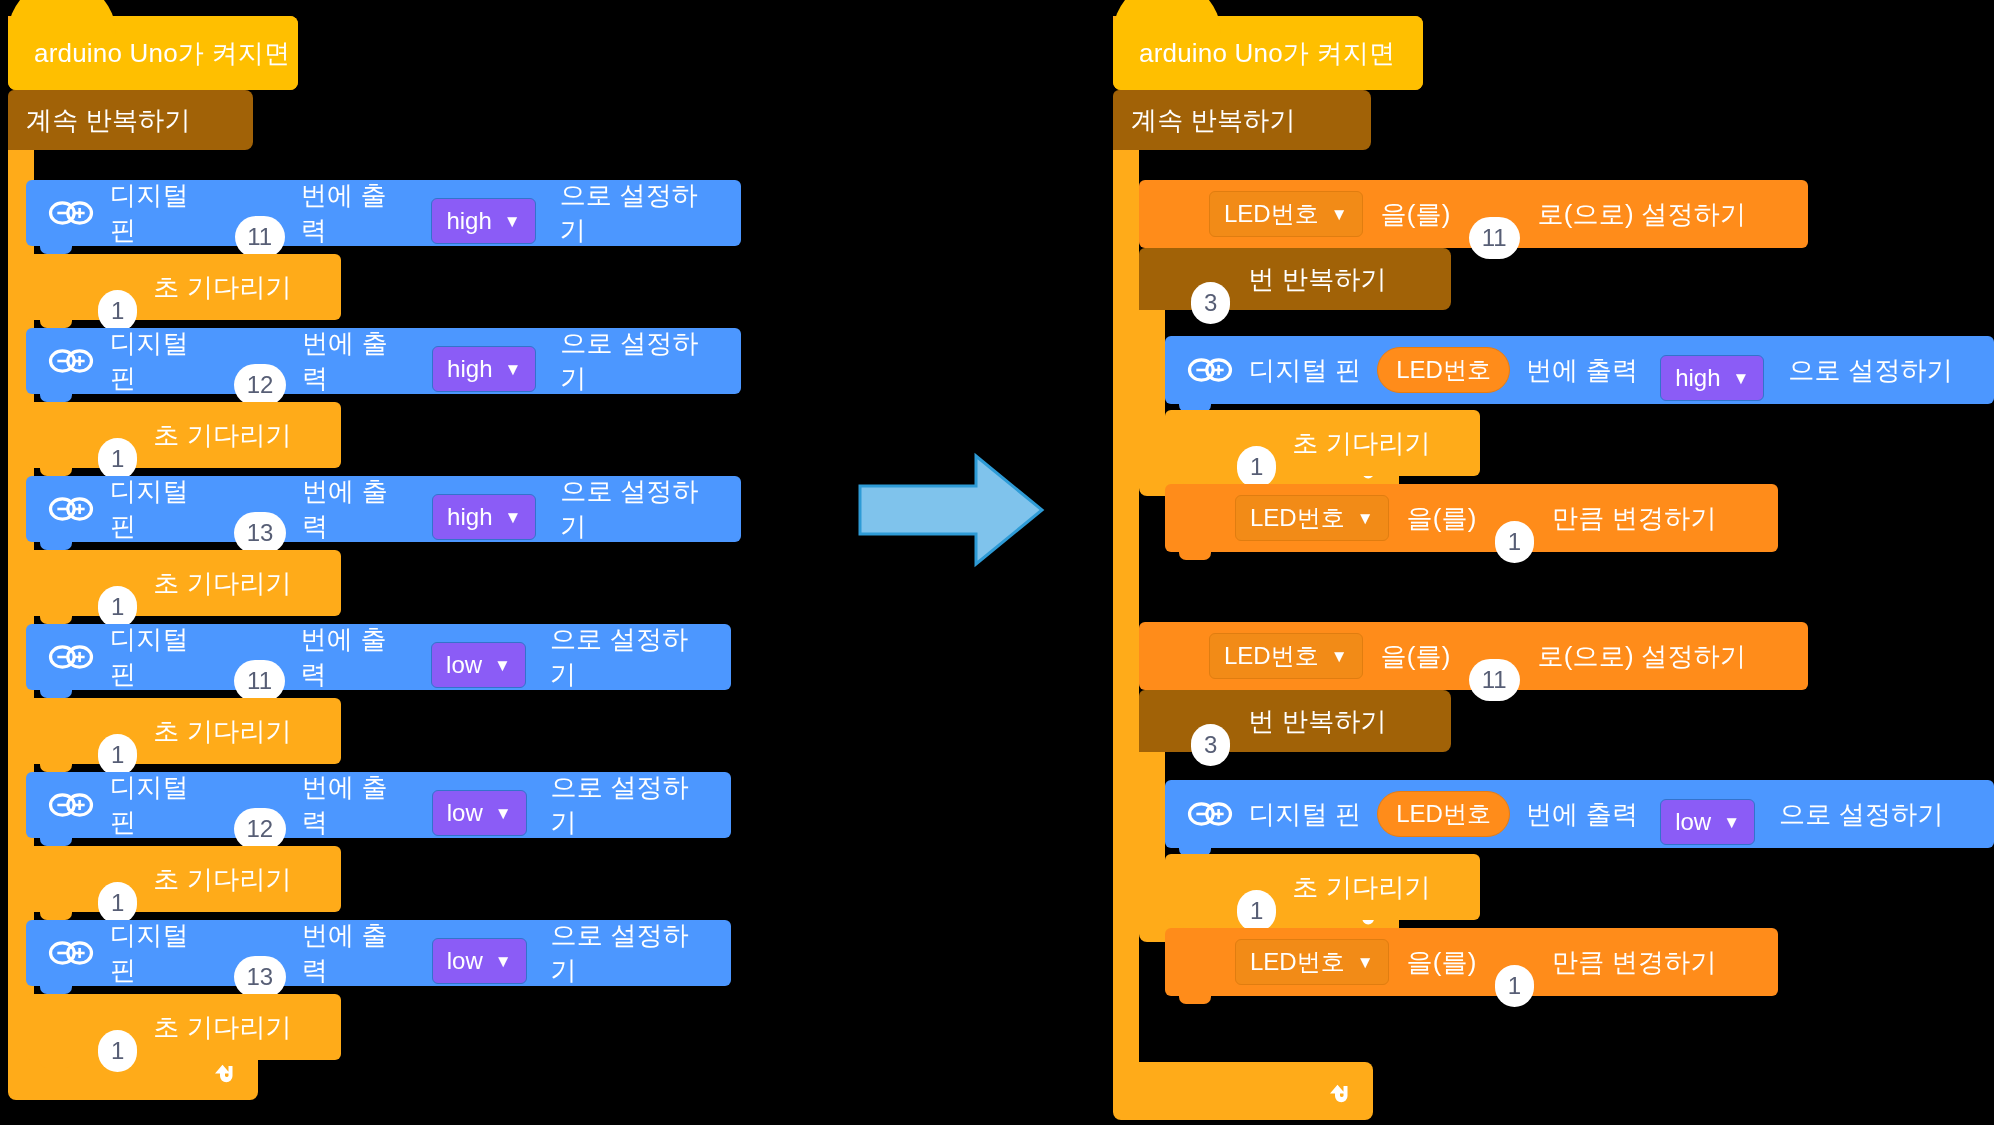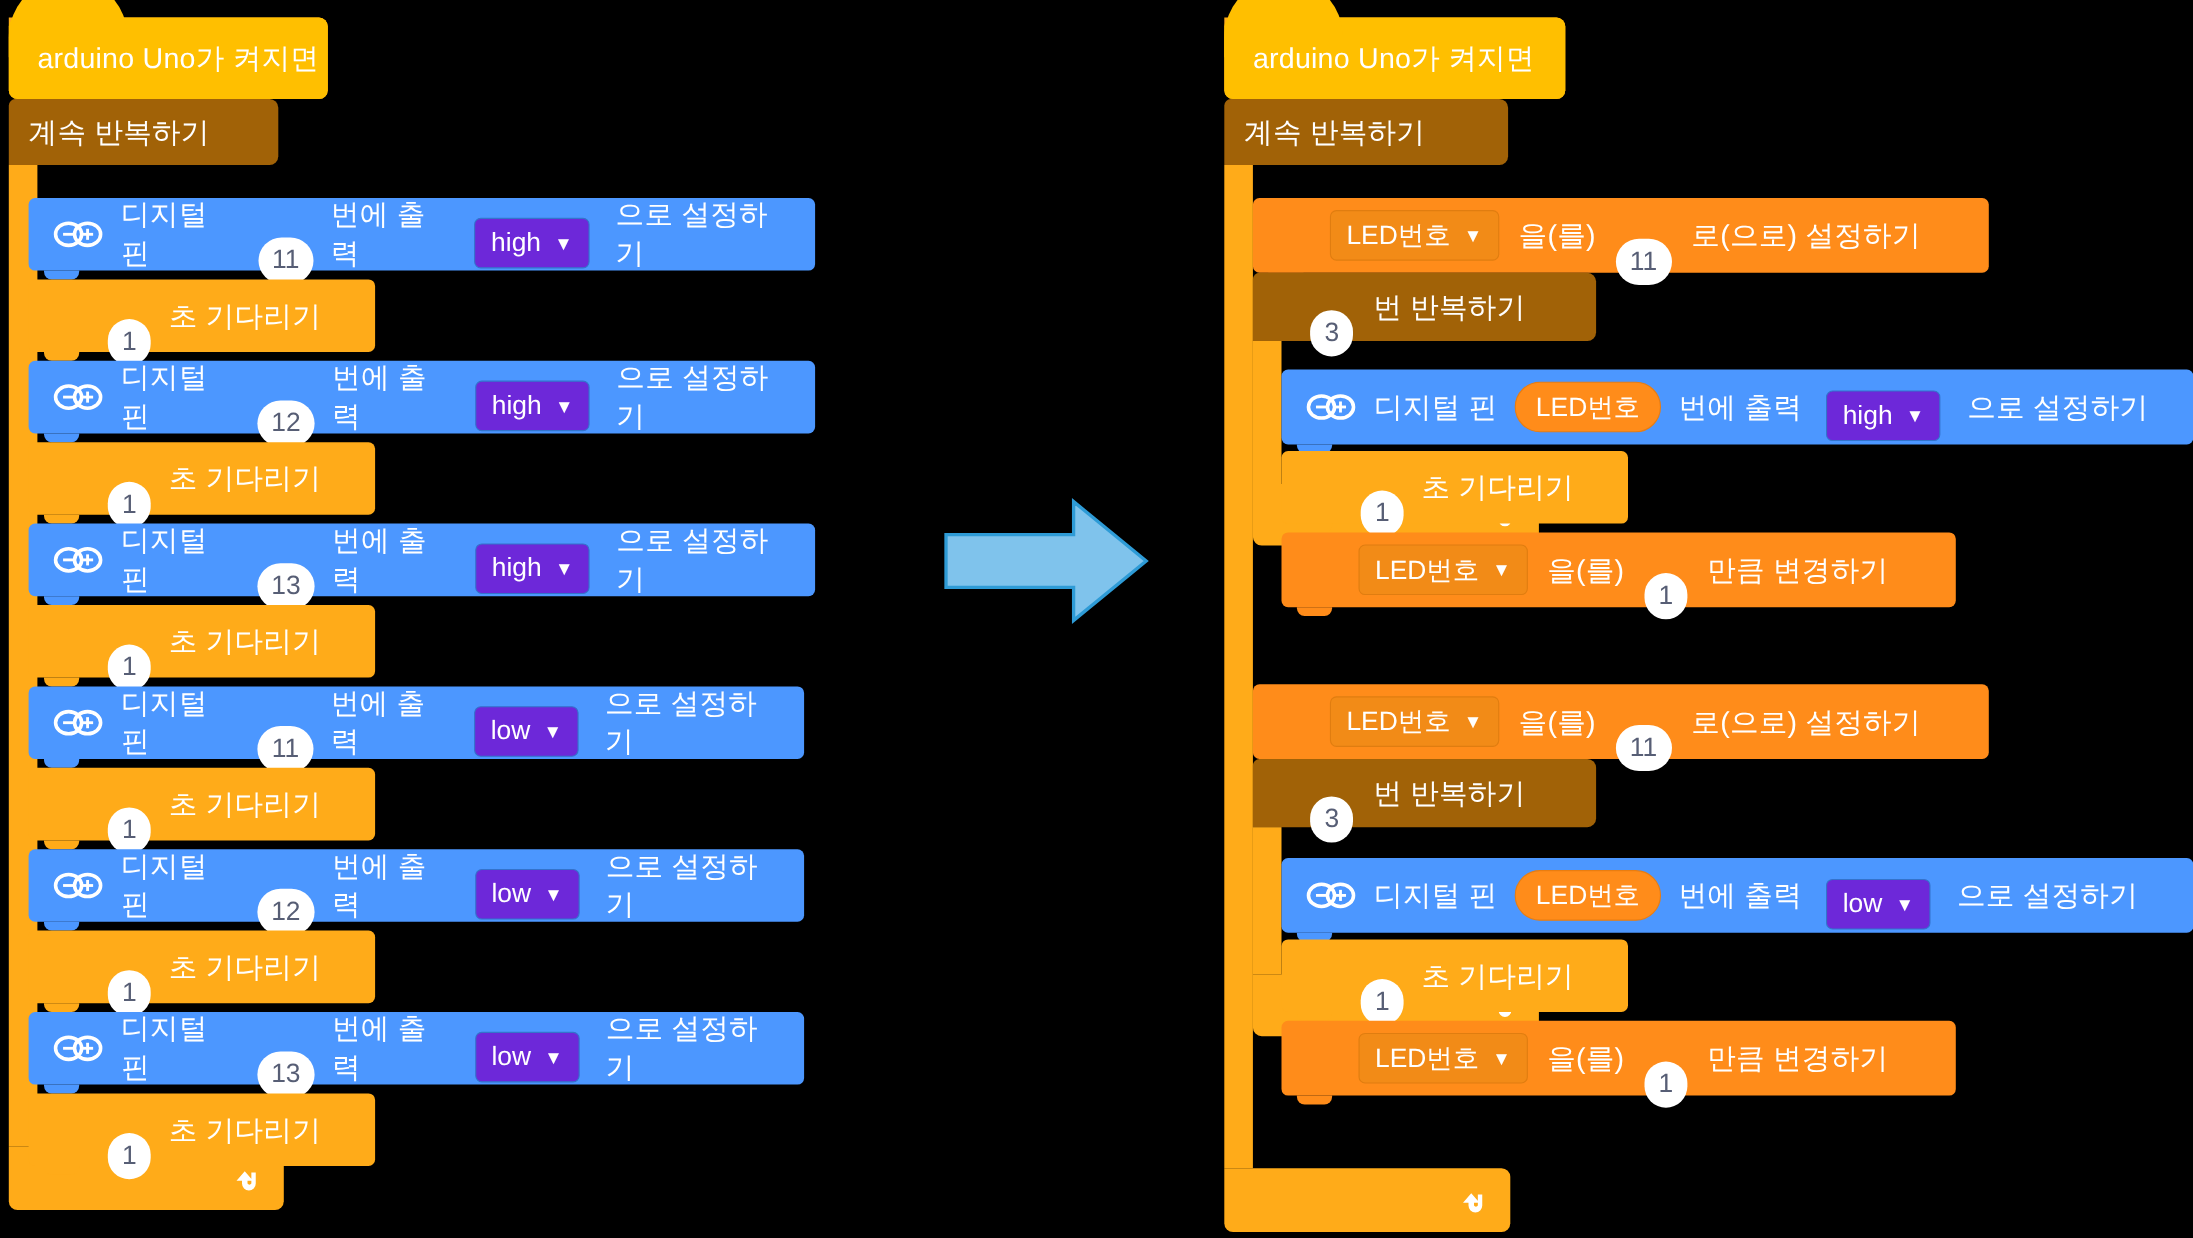--- a/index.html
+++ b/index.html
@@ -103,21 +103,21 @@
 
   
   .dd {
     border-radius:6px;
     height:46px;
     padding:0 14px;
     display:flex; align-items:center; gap:12px;
     font-size:24px; color:#ffffff;
     box-sizing:border-box;
   }
-  .dd.on-blue   { background:#6d28d9; border:1px solid #3373cc;margin-top:16px; }
+  .dd.on-blue   { background:#8b5cf6; border:1px solid #3373cc;margin-top:16px; }
   .dd.on-orange { background:#f28b17; border:1px solid #e07d10; }
   .dd .caret { font-size:17px; line-height:1; }
 
   
   .varoval {
     background:#ff8c1a;
     border:1px solid #e97d10;
     border-radius:999px;
     height:46px;
     padding:0 18px;

